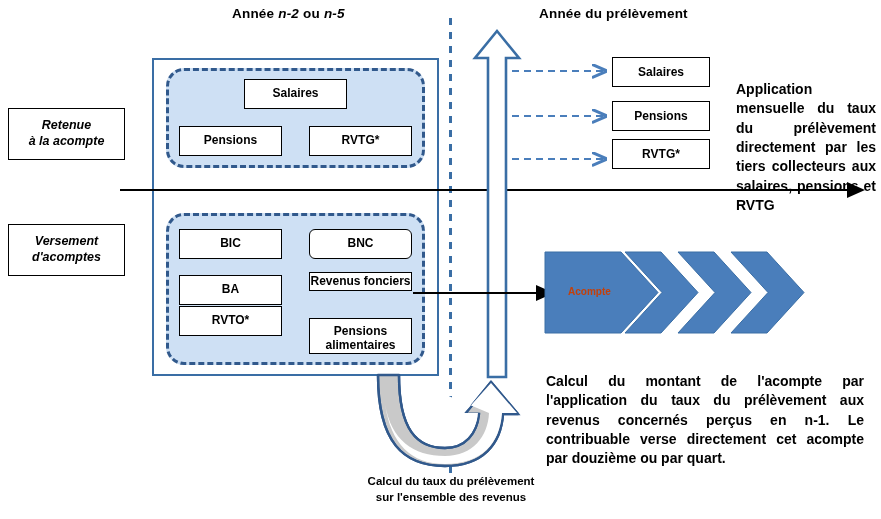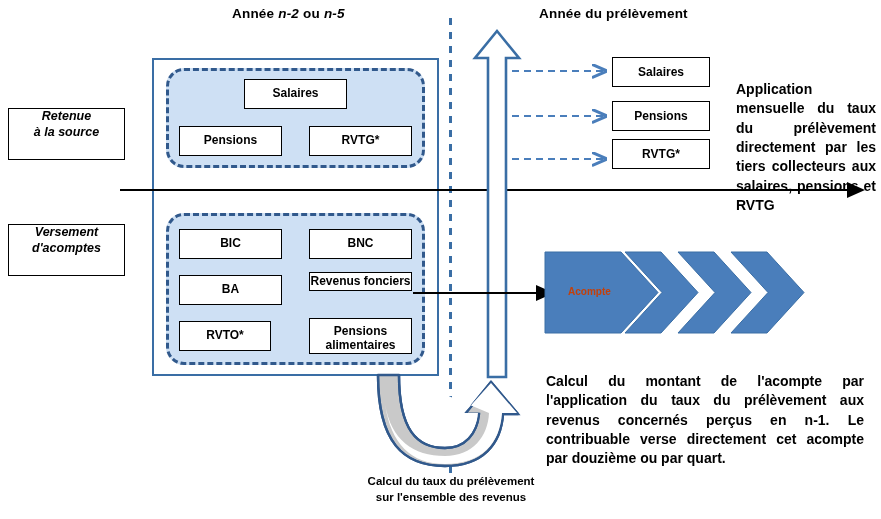--- a/index.html
+++ b/index.html
@@ -7,21 +7,21 @@
        font-family:"Liberation Sans","DejaVu Sans",sans-serif;color:#000;}
   #stage{position:absolute;left:0;top:0;width:881px;height:519px;}
   .abs{position:absolute;}
 
   
   .col-head{font-size:13.5px;font-weight:bold;letter-spacing:.2px;white-space:nowrap;}
   .col-head .it{font-style:italic;}
 
   
   .side-label{border:1px solid #000;background:#fff;display:flex;
-    justify-content:center;text-align:center;
+    align-items:center;justify-content:center;text-align:center;
     font-style:italic;font-weight:bold;font-size:12.5px;line-height:1.25;}
 
   
   .frame{border:2px solid #3A6EA5;background:#fff;box-sizing:border-box;}
 
   
   .group{background:#CEE0F4;border:3px dashed #31598C;border-radius:18px;box-sizing:border-box;}
 
   
   .item{background:#fff;border:1.5px solid #000;box-sizing:border-box;
@@ -60,21 +60,21 @@
     <svg width="9" height="460" viewBox="0 0 9 460">
       <line x1="4.5" y1="0" x2="4.5" y2="460" stroke="#3A6EA5" stroke-width="3" stroke-dasharray="7 7"></line>
     </svg>
   </div>
 
   <div class="abs frame" style="left:152px;top:58px;width:287px;height:318px;"></div>
 
   <div class="abs side-label" style="left:8px;top:108px;width:115px;height:50px;">
     <div>
       <div>Retenue</div>
-      <div>à la source</div>
+      <div>à la acompte</div>
     </div>
   </div>
 
   <div class="abs group" style="left:166px;top:68px;width:259px;height:100px;"></div>
 
   <div class="abs item" style="left:244px;top:79px;width:103px;height:30px;">Salaires</div>
   <div class="abs item" style="left:179px;top:126px;width:103px;height:30px;">Pensions</div>
   <div class="abs item" style="left:309px;top:126px;width:103px;height:30px;">RVTG*</div>
 
   <div class="abs" style="left:120px;top:180px;width:752px;height:20px;">
@@ -91,28 +91,28 @@
   <div class="abs side-label" style="left:8px;top:224px;width:115px;height:50px;">
     <div>
       <div>Versement</div>
       <div>d'acomptes</div>
     </div>
   </div>
 
   <div class="abs group" style="left:166px;top:213px;width:259px;height:152px;"></div>
 
   <div class="abs item" style="left:179px;top:229px;width:103px;height:30px;">BIC</div>
-  <div class="abs item" style="left:309px;top:229px;width:103px;height:30px;">BNC</div>
+  <div class="abs item" style="left:309px;top:229px;width:103px;height:30px;border-radius:6px;">BNC</div>
 
   <div class="abs item" style="left:179px;top:275px;width:103px;height:30px;">BA</div>
   <div class="abs item" style="left:309px;top:272px;width:103px;height:19px;">
     <span>Revenus fonciers</span>
   </div>
 
-  <div class="abs item" style="left:179px;top:321px;width:92px;height:30px;text-align:right;">RVTO*</div>
+  <div class="abs item" style="left:179px;top:306px;width:103px;height:30px;text-align:right;">RVTO*</div>
   <div class="abs item" style="left:309px;top:318px;width:103px;height:36px;align-items:flex-end;">
     <span>Pensions alimentaires</span>
   </div>
 
   <div class="abs" style="left:472px;top:28px;width:50px;height:352px;">
     <svg width="50" height="352" viewBox="0 0 50 352">
       <path d="M25,3 L47,30 L34,30 L34,349 L16,349 L16,30 L3,30 Z" fill="#ffffff" stroke="#3A6EA5" stroke-width="2.6" stroke-linejoin="miter"></path>
     </svg>
   </div>
 

